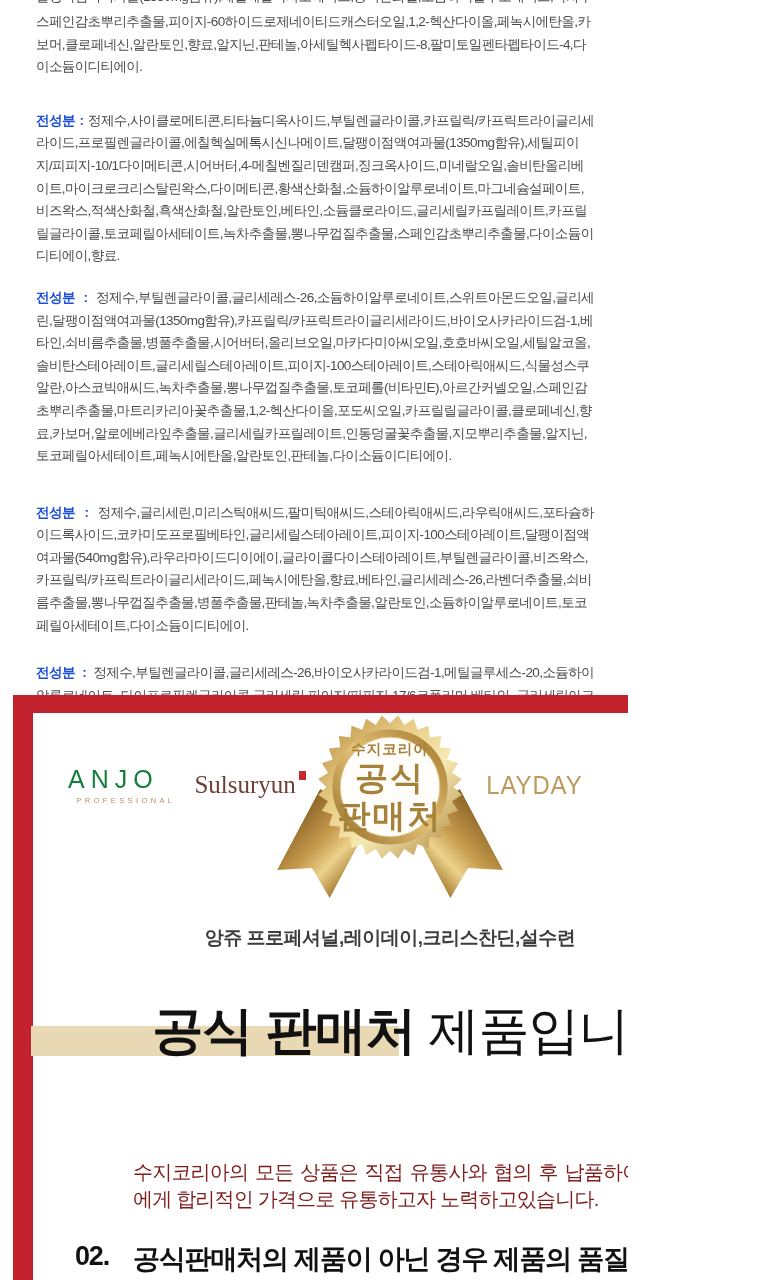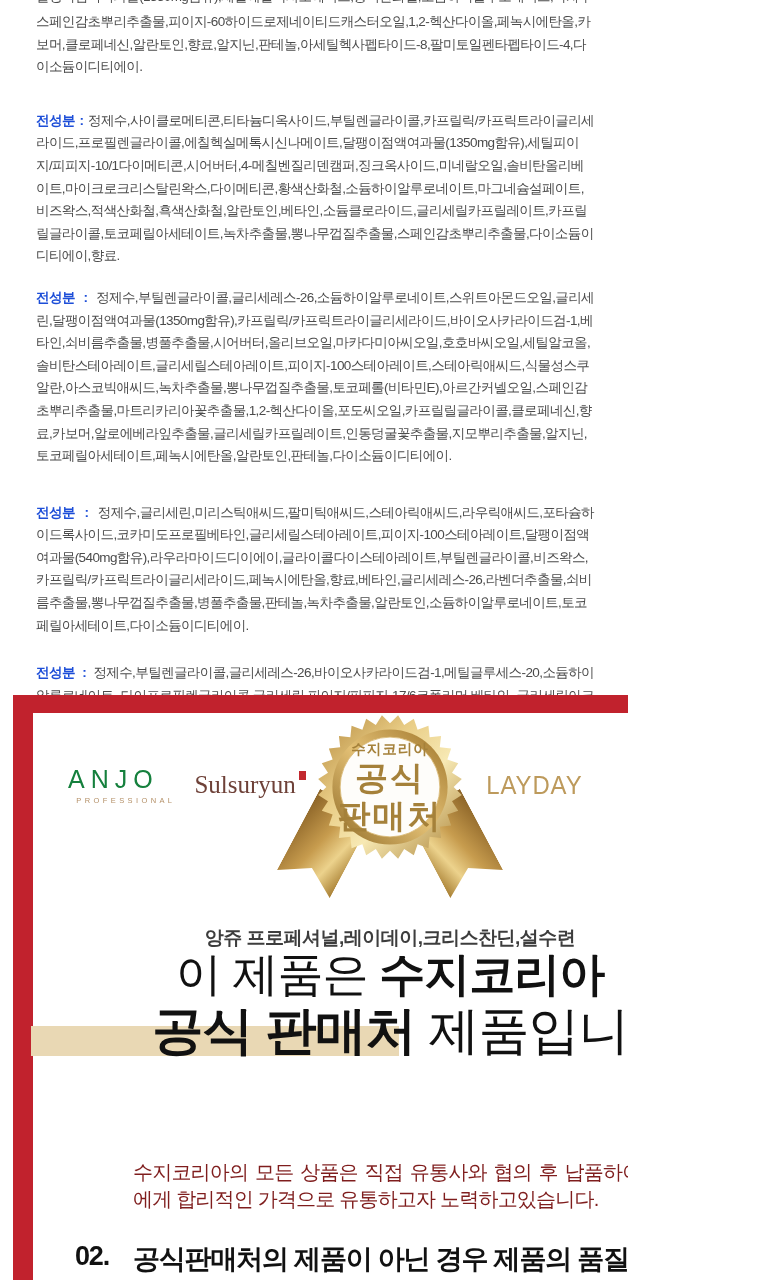--- a/index.html
+++ b/index.html
@@ -155,23 +155,20 @@
         <circle cx="100" cy="100" r="58" fill="#fefdfa" stroke="#d9b873" stroke-width="1"></circle>
       </svg>
       <div class="medal-text">
         <div class="t-top">수지코리아</div>
         <div class="t-big">공식</div>
         <div class="t-big">판매처</div>
       </div>
     </div>
 
     <div class="subtitle">앙쥬 프로페셔널,레이데이,크리스찬딘,설수련</div>
-    <div class="h1">
-      <span class="n">이 제품은 </span><span class="b">수지코리아</span>
-    </div>
     <div class="hl-band"></div>
     <div class="h2">
       <span class="b">공식 판매처</span><span class="n"> 제품입니다.</span>
     </div>
 
     <div class="item-body">수지코리아의 모든 상품은 직접 유통사와 협의 후 납품하여 고객님들에게 합리적인 가격으로 유통하고자 노력하고있습니다.</div>
 
     <div class="item-title item2">
       <span class="num">02.</span>
       <span>공식판매처의 제품이 아닌 경우 제품의 품질 및</span>

